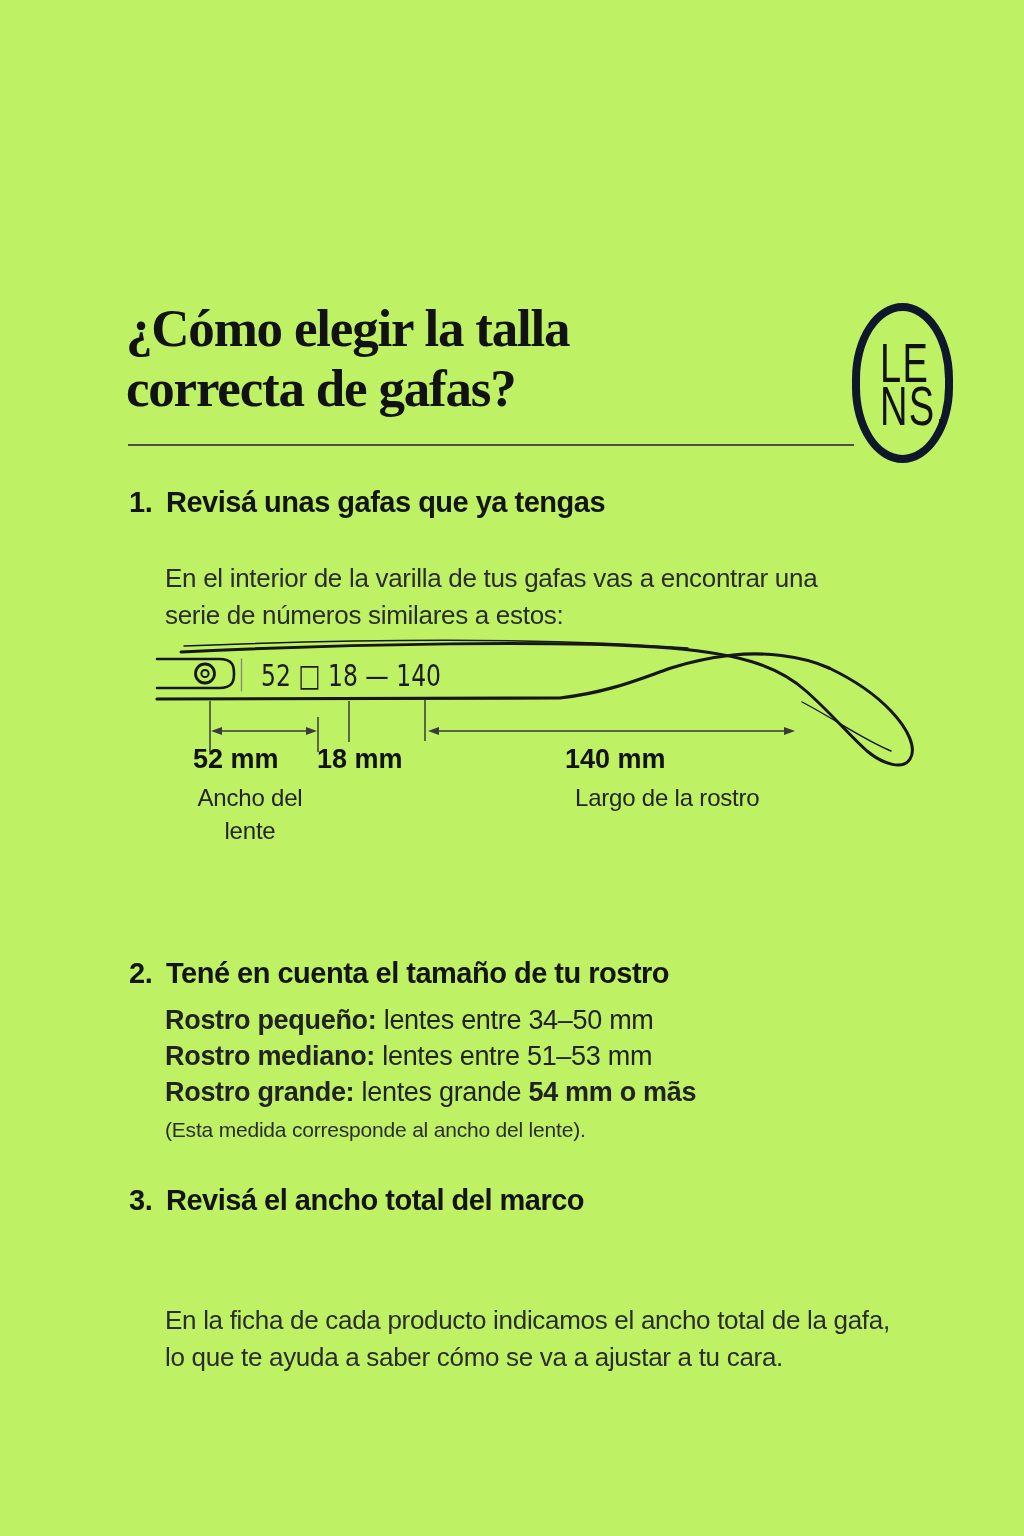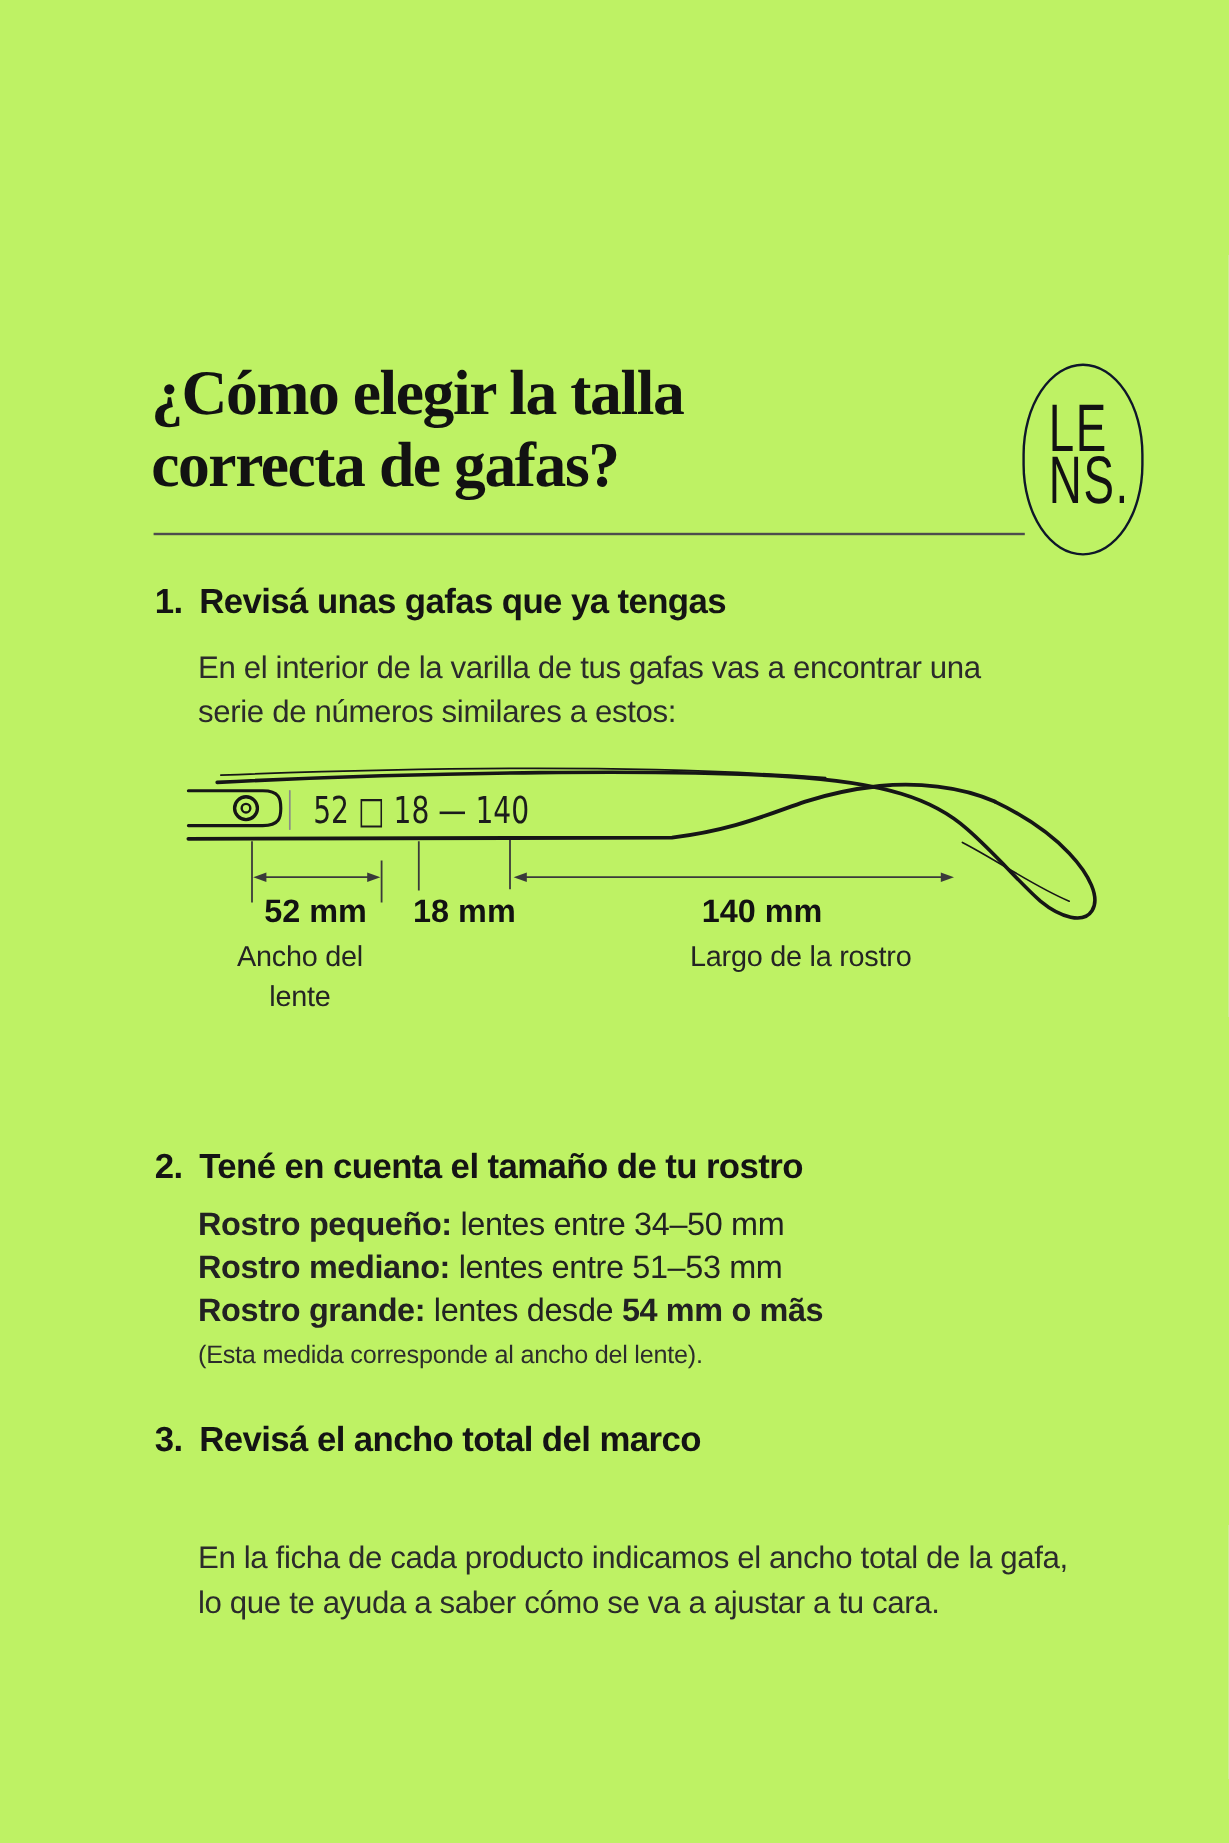--- a/index.html
+++ b/index.html
@@ -14,45 +14,45 @@
   
   .title {
     left:126px; top:298px; width:640px;
     font-family:"Liberation Serif","DejaVu Serif",serif;
     font-weight:700; font-size:53px; line-height:60px;
     letter-spacing:-1.2px; color:#121212; white-space:pre-line;
   }
   .rule { left:128px; top:444px; width:726px; height:0; border-top:2px solid #4d4d4d; }
   .logo {
     left:852px; top:303px; width:101px; height:160px;
-    border:2px solid #0f172a; border-radius:52px / 78px;
+    border:8px solid #0f172a; border-radius:52px / 78px;
     background:transparent;
   }
   .logo-text {
     position:absolute; left:20px; top:30px;
     font-size:56px; line-height:43px; font-weight:400; color:#121212;
     letter-spacing:2px; transform:scaleX(0.68); transform-origin:left top;
     white-space:pre;
   }
 
   
   .step-h {
     display:flex; font-weight:700; font-size:29px; letter-spacing:-0.5px;
     color:#141414;
   }
   .step-h .num { min-width:37px; }
 
   
   .body-txt {
     font-size:26px; line-height:37px; letter-spacing:-0.3px;
-    color:#2b2b2b; white-space:pre-line;
+    color:#2b2b2b; white-space:pre-line;margin-top:22px;
   }
 
   
-  .meas-val { top:744px; width:140px; text-align:center; font-weight:700; font-size:27px; color:#121212; }
+  .meas-val { top:744px; width:140px; font-weight:700; font-size:27px; color:#121212; }
   .meas-cap { top:781px; font-size:24px; line-height:33px; color:#242424; letter-spacing:-0.2px; }
   .tc { text-align:center; }
   .b { font-weight:700; }
 
   
   .face-list { left:165px; top:1002px; font-size:27px; line-height:36px; letter-spacing:-0.3px; color:#222; }
   .note { left:165px; top:1118px; font-size:21px; color:#2c2c2c; letter-spacing:-0.2px; }
 
   svg text { font-family:"DejaVu Sans",sans-serif; }
 </style>
@@ -125,21 +125,21 @@
 
 
   <div class="abs step-h" style="left:129px; top:957px;">
     <span class="num">2.</span>
     <span>Tené en cuenta el tamaño de tu rostro</span>
   </div>
 
   <div class="abs face-list">
     <div><span class="b">Rostro pequeño:</span><span> lentes entre 34–50 mm</span><span class="b"></span></div>
     <div><span class="b">Rostro mediano:</span><span> lentes entre 51–53 mm</span><span class="b"></span></div>
-    <div><span class="b">Rostro grande:</span><span> lentes desde </span><span class="b">54 mm o mãs</span></div>
+    <div><span class="b">Rostro grande:</span><span> lentes grande </span><span class="b">54 mm o mãs</span></div>
   </div>
 
   <p class="abs note">(Esta medida corresponde al ancho del lente).</p>
 
   <div class="abs step-h" style="left:129px; top:1184px;">
     <span class="num">3.</span>
     <span>Revisá el ancho total del marco</span>
   </div>
 
   <p class="abs body-txt" style="left:165px; top:1280px; width:780px;">En la ficha de cada producto indicamos el ancho total de la gafa,

